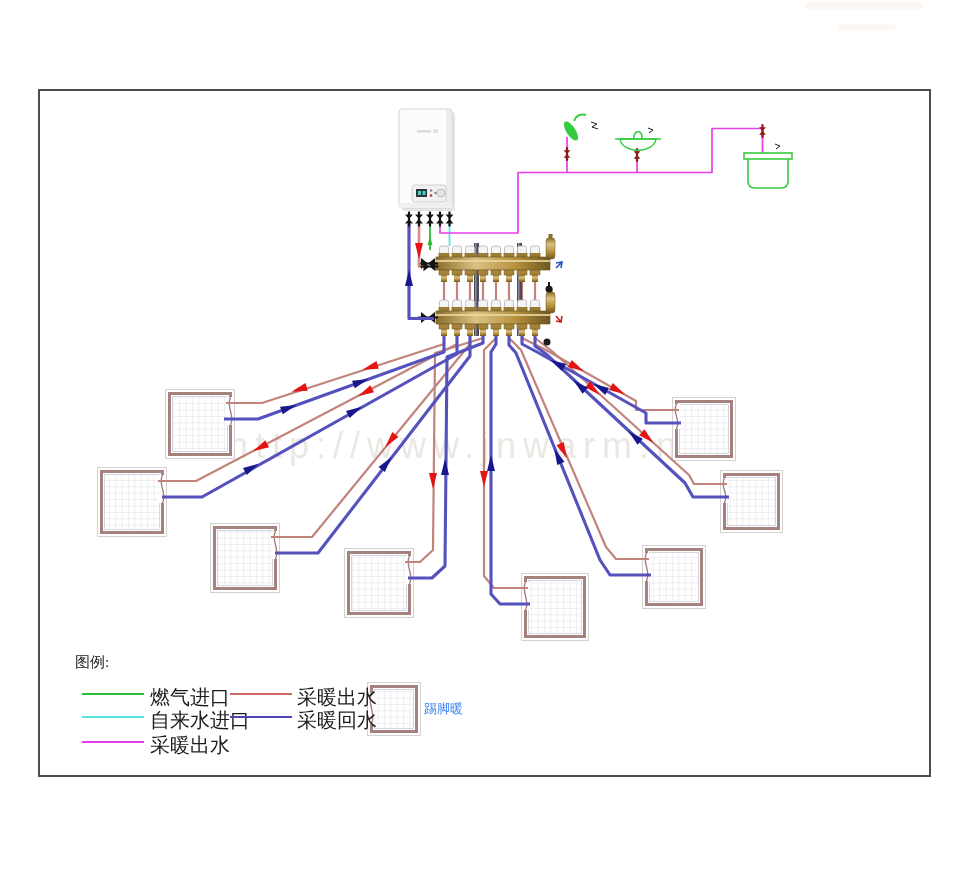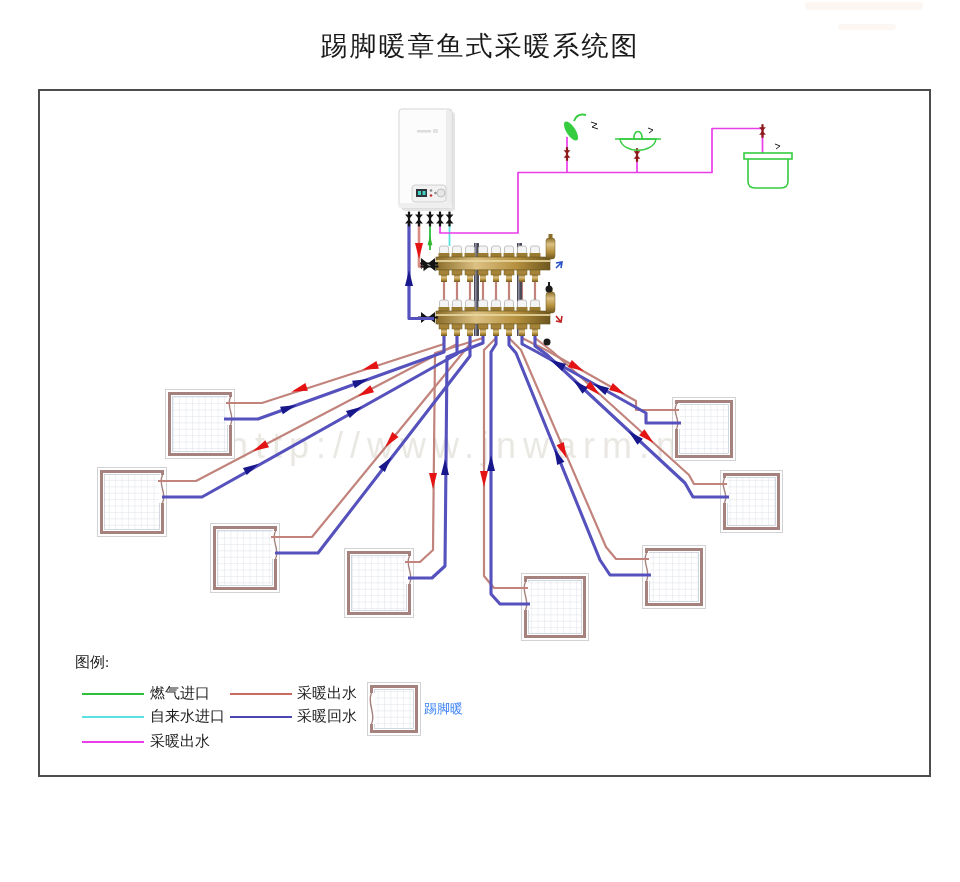--- a/index.html
+++ b/index.html
@@ -6,30 +6,29 @@
   .page{position:relative;width:960px;height:882px;background:#ffffff;overflow:hidden;
         font-family:"Liberation Sans","DejaVu Sans",sans-serif;}
   .title{position:absolute;left:0;top:28px;width:960px;text-align:center;
          font-size:27px;letter-spacing:2px;color:#1a1a1a;}
   .frame{position:absolute;left:38px;top:89px;width:893px;height:688px;
          border:2px solid #4d4d4d;box-sizing:border-box;}
   .watermark{position:absolute;left:228px;top:425px;font-size:36px;letter-spacing:7px;
              color:rgba(190,185,168,0.32);white-space:nowrap;z-index:1;}
   .smudge{position:absolute;background:#f9f1ea;opacity:.55;border-radius:4px;}
   svg#diagram{position:absolute;left:0;top:0;z-index:2;}
-  .legend-label{position:absolute;font-size:15px;color:#1c1c1c;z-index:3;white-space:nowrap;}
+  .legend-label{position:absolute;font-size:20px;color:#1c1c1c;z-index:3;white-space:nowrap;}
   .legend-line{position:absolute;height:2px;z-index:3;}
   .legend-title{position:absolute;left:75px;top:653px;font-size:15px;color:#1c1c1c;z-index:3;font-family:Liberation Serif, serif;}
   .room-legend-label{position:absolute;left:424px;top:700px;font-size:13px;color:#3b82f6;z-index:3;}
 </style>
 </head>
 <body>
 
 <div class="page">
-  <div class="title">踢脚暖章鱼式采暖系统图</div>
   <div class="smudge" style="left:805px;top:2px;width:118px;height:8px;"></div>
   <div class="smudge" style="left:838px;top:24px;width:58px;height:6px;"></div>
   <div class="frame"></div>
   <div class="watermark">http://www.jnwarm.net</div>
   <svg id="diagram" width="960" height="882" viewBox="0 0 960 882">
     <defs>
       <linearGradient id="brassV" x1="0" y1="0" x2="0" y2="1">
         <stop offset="0" stop-color="#8a6d2a"></stop>
           <stop offset="0.3" stop-color="#dcc184"></stop>
         <stop offset="0.65" stop-color="#b6913f"></stop>

